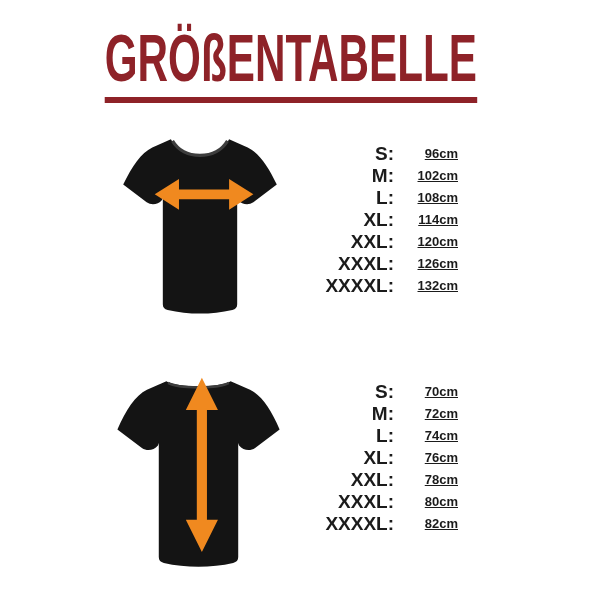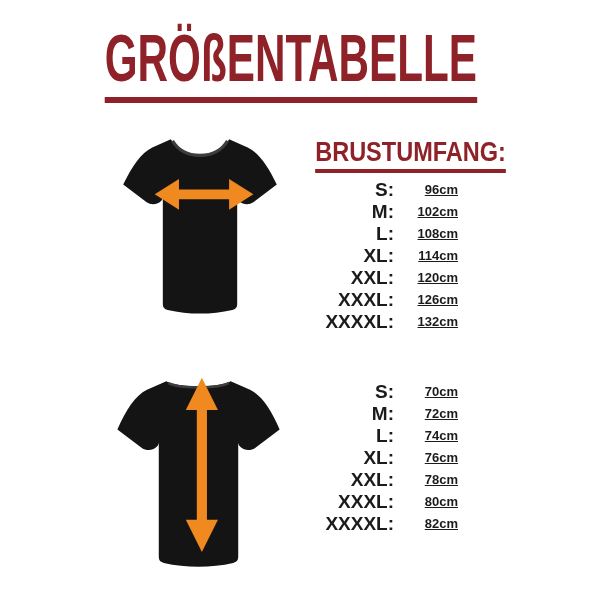--- a/index.html
+++ b/index.html
@@ -101,23 +101,20 @@
            L53,89
            C48,95 40,96 34,92
            L5,70
            C16,47 27,31 41,24 Z"></path>
       <path class="collar-line" stroke-width="4" d="M66,16 C73,28 86,34 100,34 C114,34 127,28 134,16"></path>
       <polygon class="measure-arrow" points="44,82 74,63 74,76 136,76 136,63 166,82 136,101 136,88 74,88 74,101"></polygon>
     </svg>
   </figure>
 
   <section class="panel chest-panel">
-    <div class="panel-heading-wrap">
-      <h2 class="stamp section-heading">BRUSTUMFANG:</h2>
-    </div>
     <div class="rows">
 
         <div class="row">
           <span class="lbl">S:</span>
           <span class="val">96cm</span>
         </div>
 
         <div class="row">
           <span class="lbl">M:</span>
           <span class="val">102cm</span>

